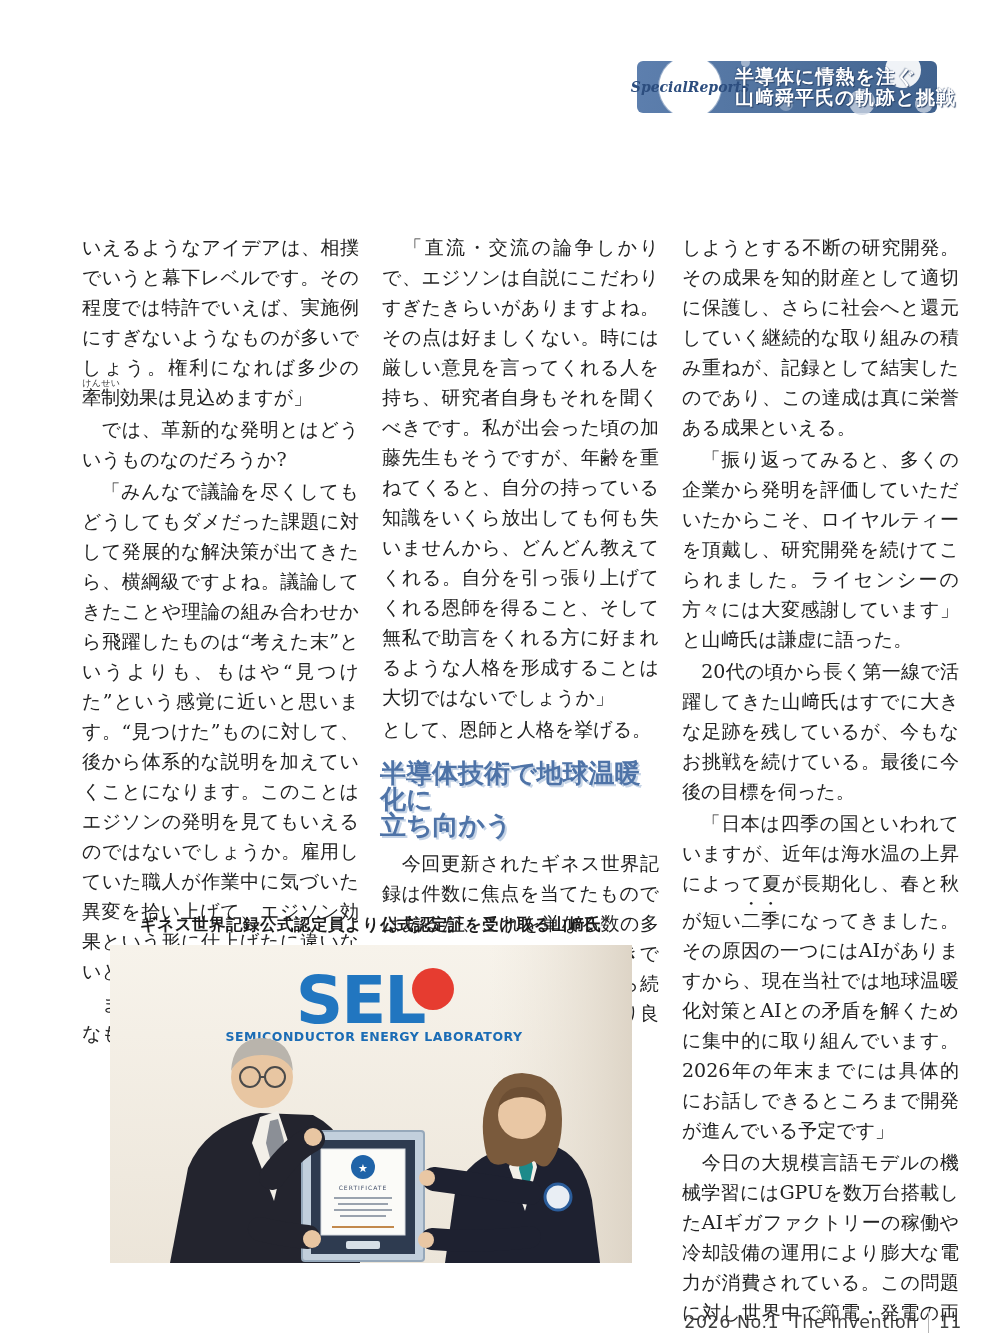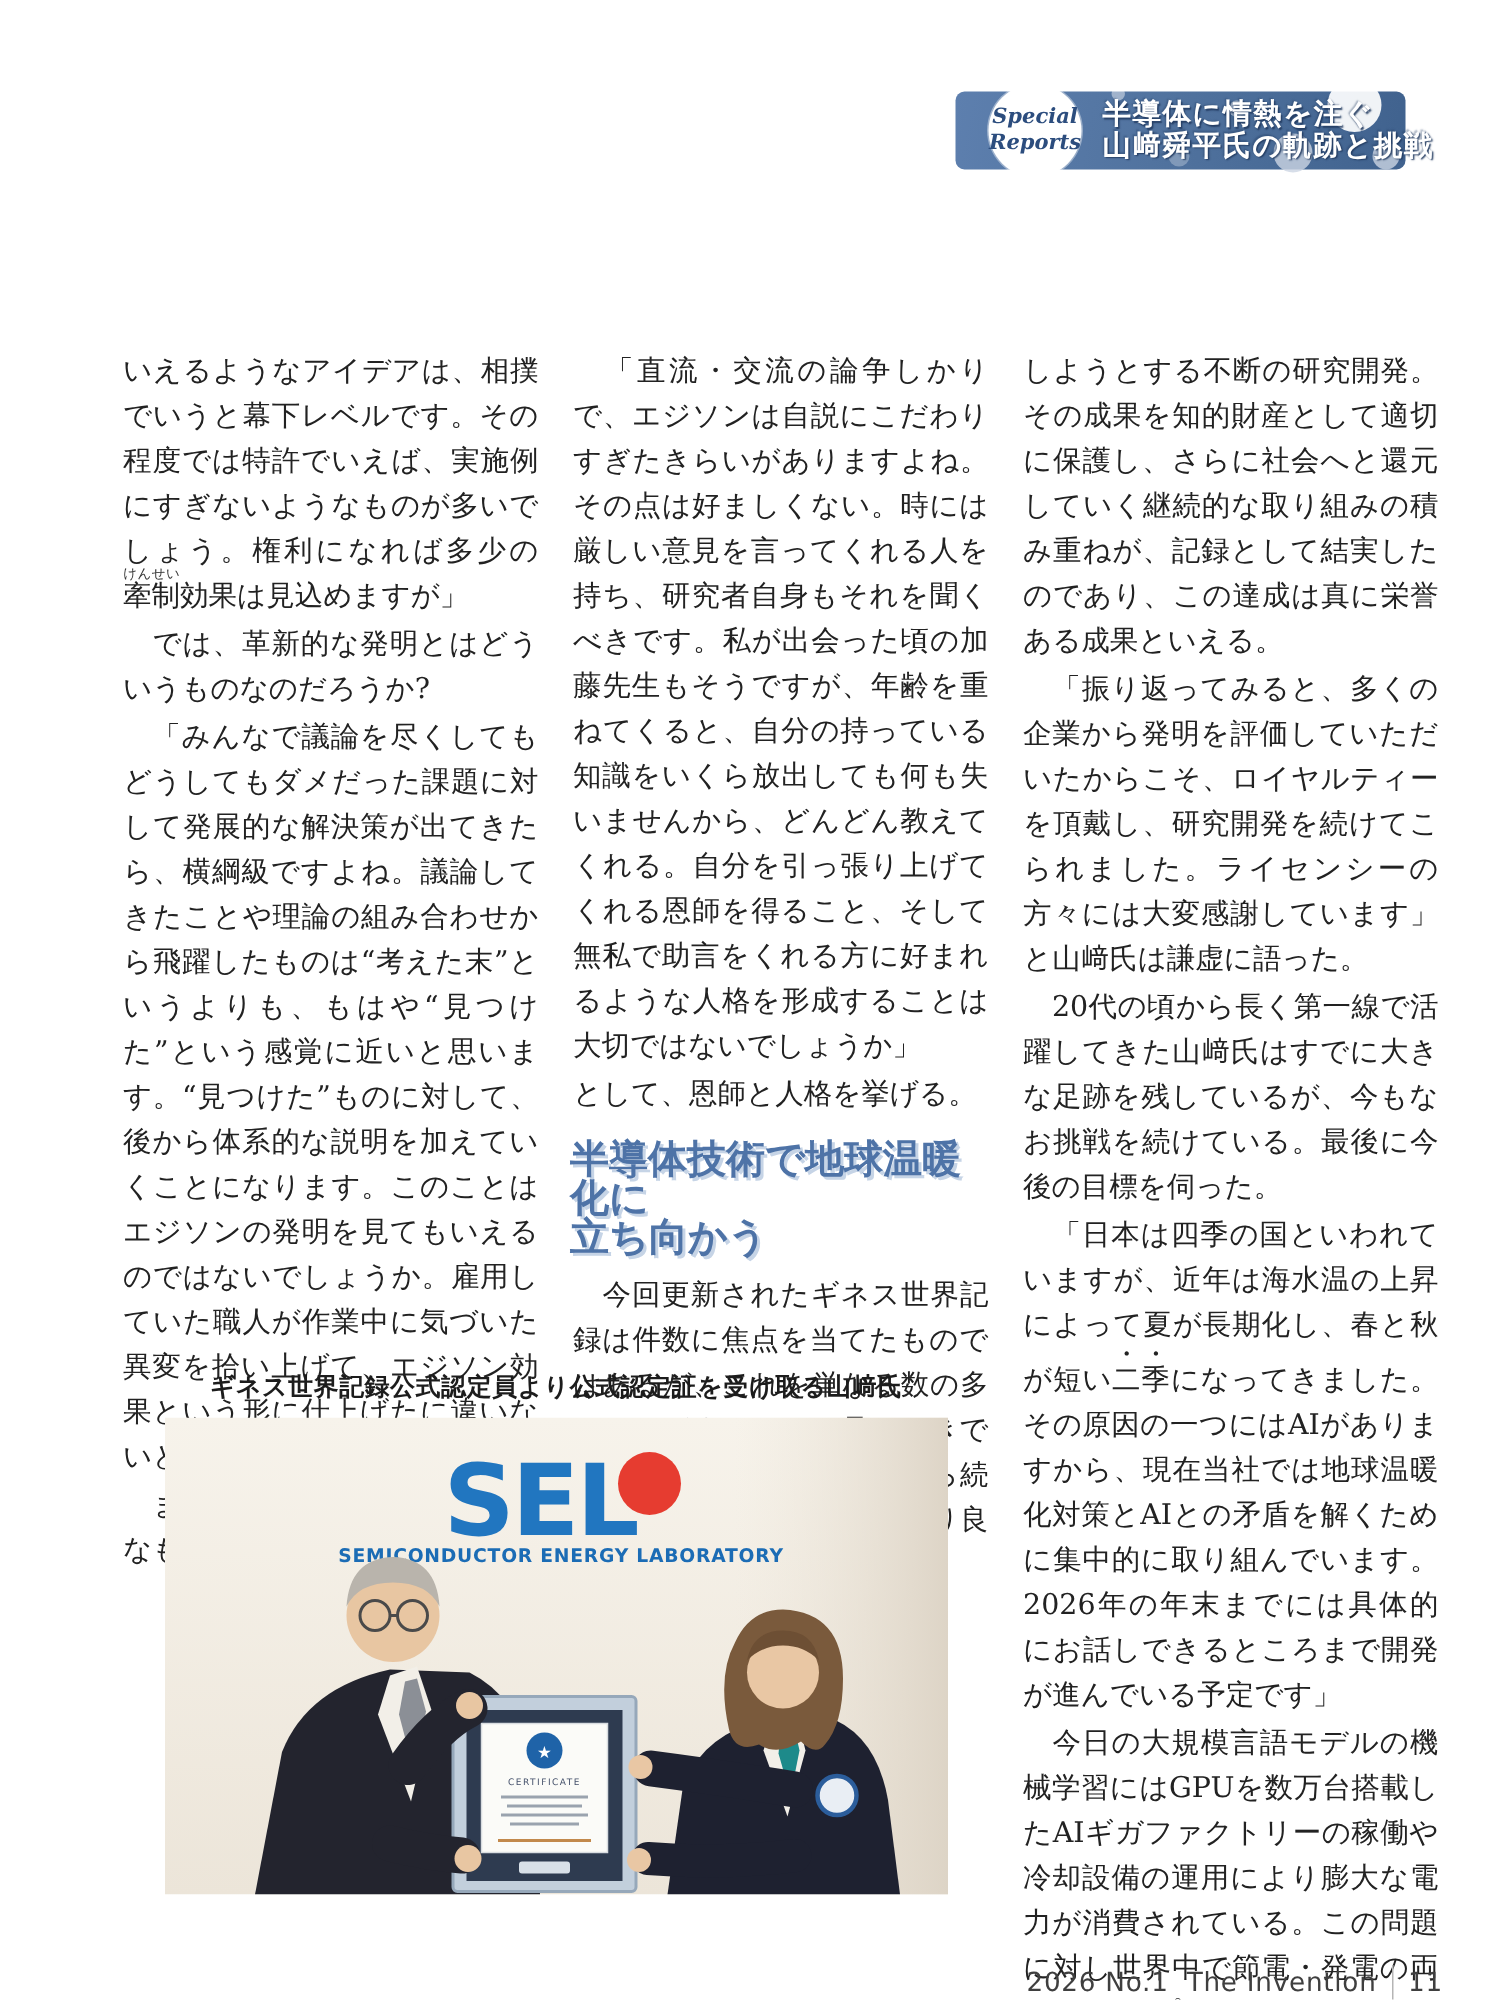--- a/index.html
+++ b/index.html
@@ -10,21 +10,21 @@
   }
   
   .banner{
     position:absolute;left:637px;top:61px;width:300px;height:52px;
     border-radius:6px;background:linear-gradient(100deg,#5d7fae 0%,#51739f 45%,#40628e 100%);
     overflow:visible;
   }
   .banner .bubble{position:absolute;border-radius:50%;}
   .badge-circle{
     position:absolute;left:22px;top:-5px;width:62px;height:62px;border-radius:50%;
-    background:#ffffff;display:flex;flex-direction:column;align-items:center;justify-content:center;
+    background:#ffffff;display:flex;flex-direction:row;align-items:center;justify-content:center;
     box-shadow:0 0 0 1px rgba(255,255,255,.4);
     z-index:2;
   }
   .badge-circle span{
     font-family:"DejaVu Serif","Liberation Serif",serif;
     font-weight:bold;font-style:italic;font-size:14px;line-height:17px;color:#2c4d7e;
   }
   .banner-title{
     position:absolute;left:98px;top:5px;z-index:2;
     font-family:"DejaVu Sans","Liberation Sans",sans-serif;

